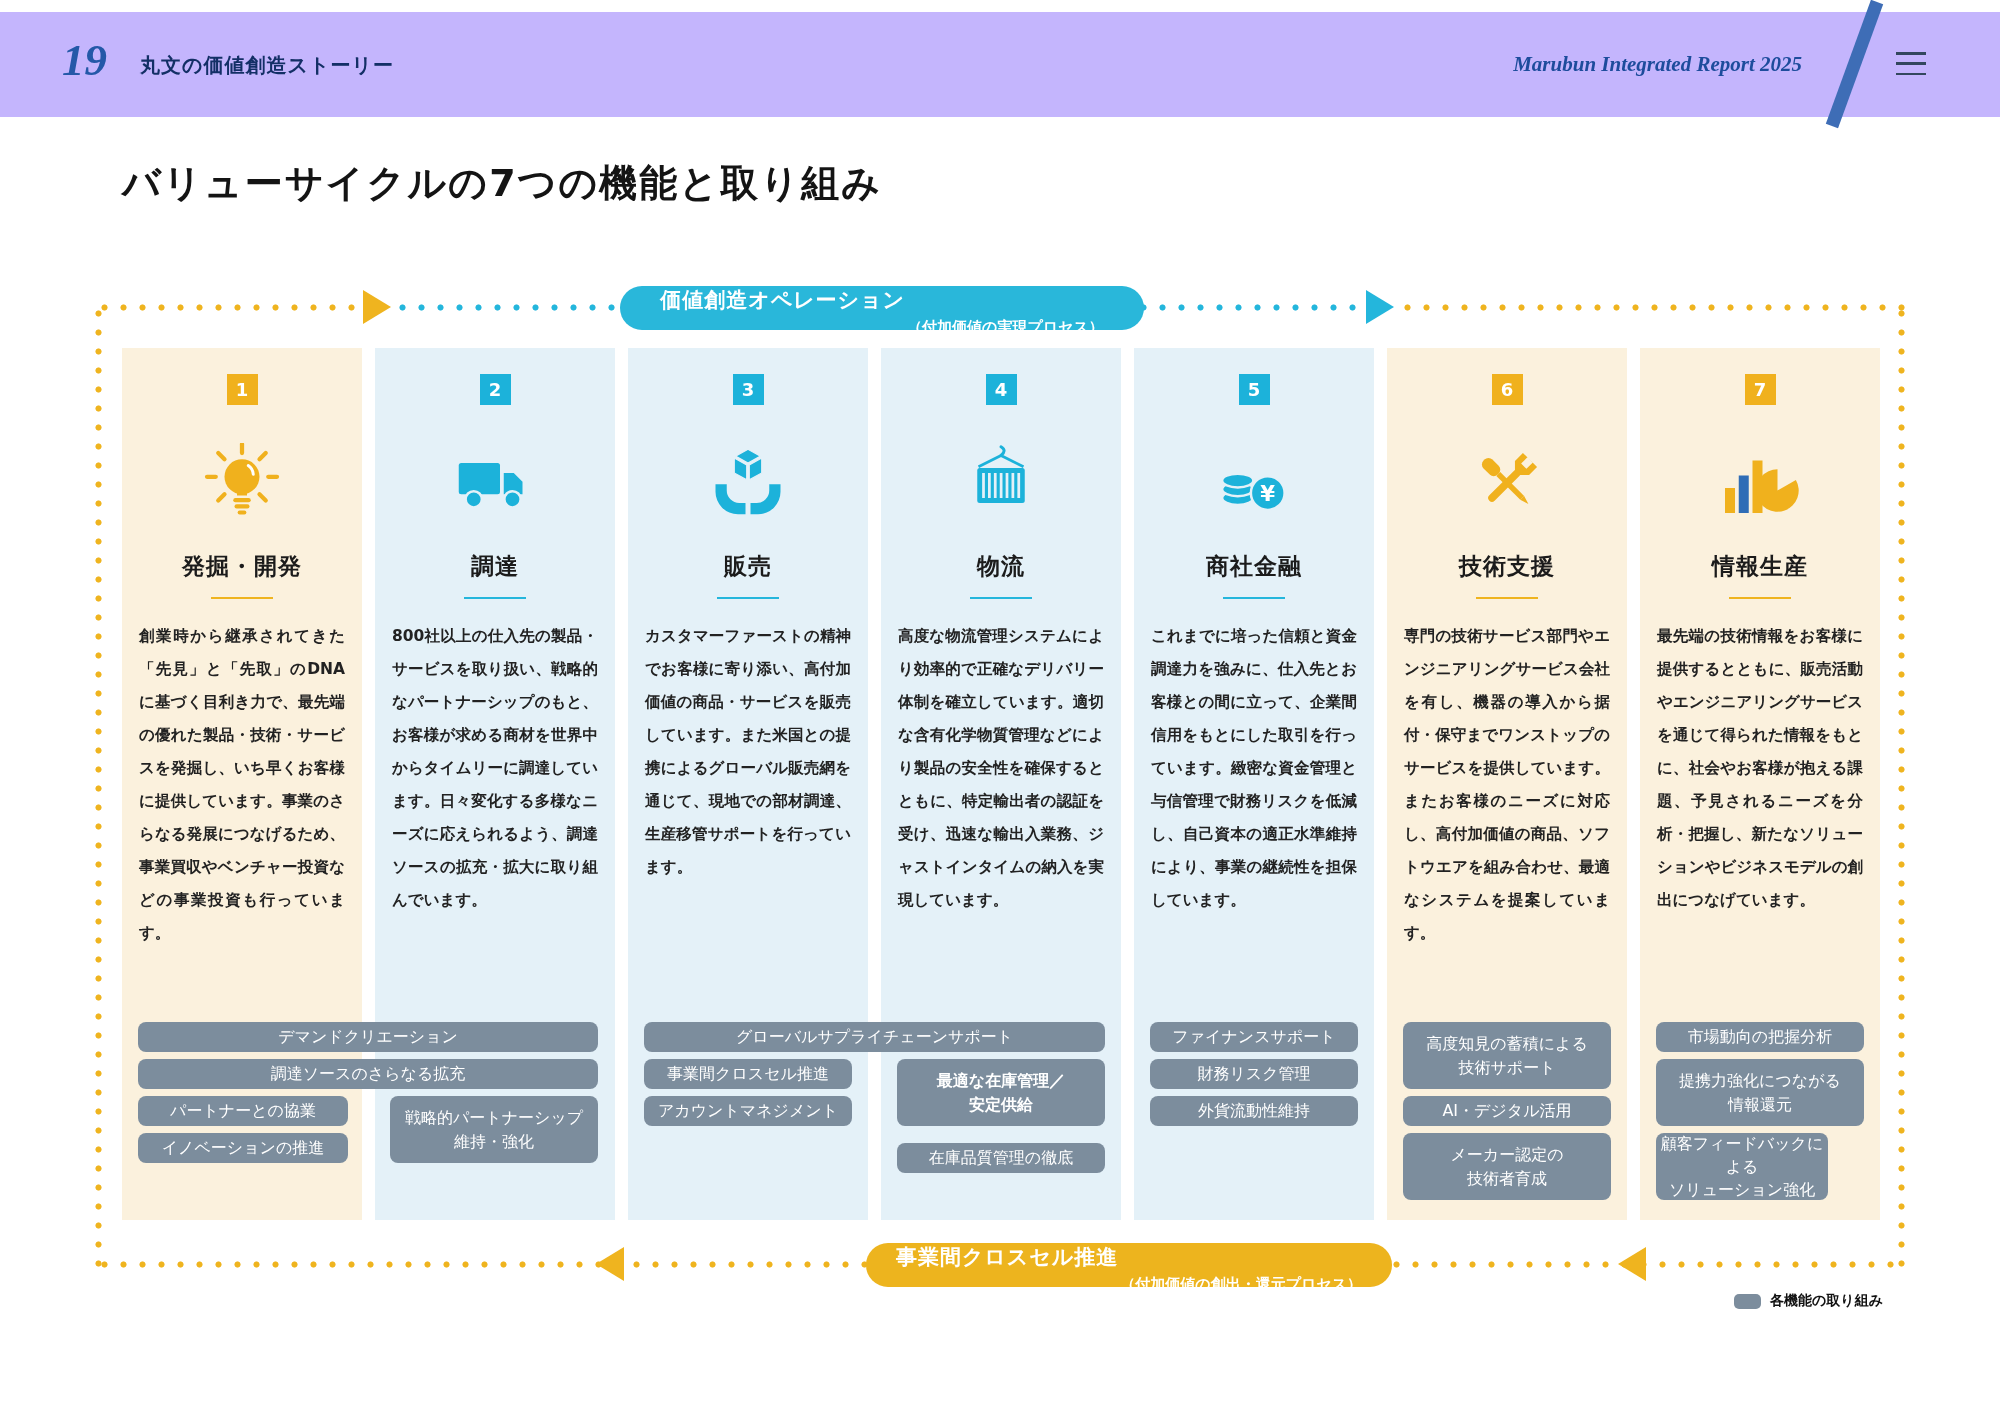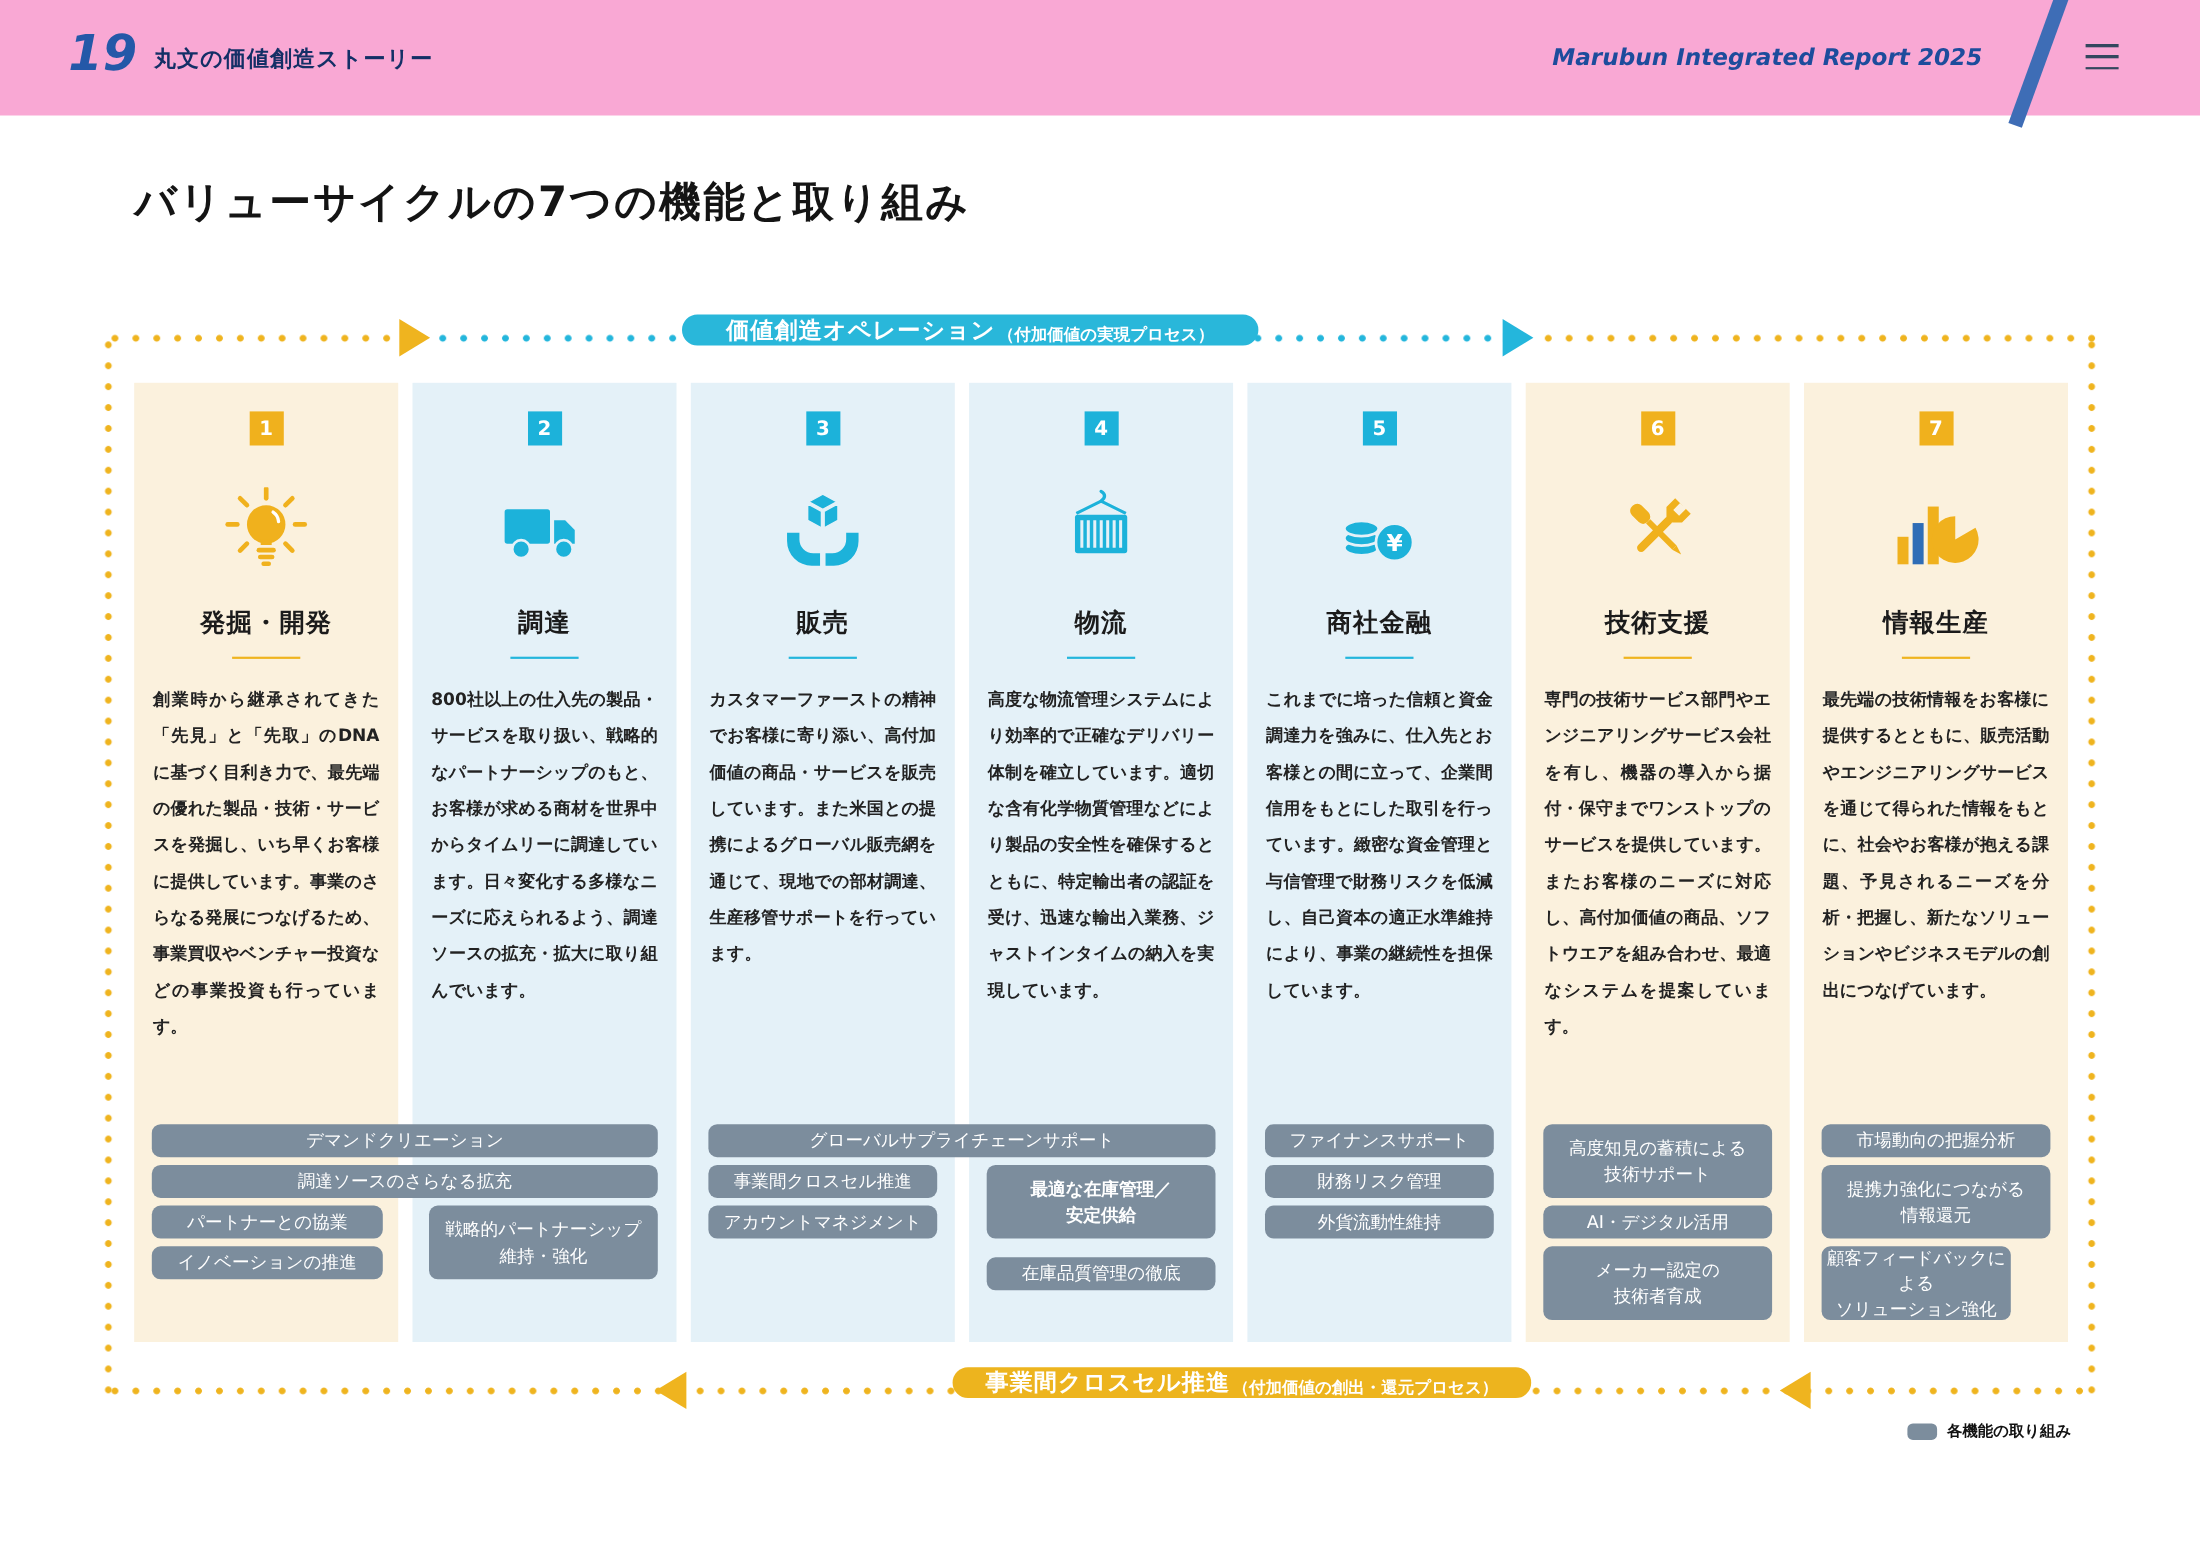--- a/index.html
+++ b/index.html
@@ -1,20 +1,20 @@
 <!DOCTYPE html>
 <html lang="ja"><head>
 <meta charset="utf-8">
 <style>
   * { margin:0; padding:0; box-sizing:border-box; }
   body { background:#ffffff; font-family:"DejaVu Sans","Liberation Sans",sans-serif; }
   .page { position:relative; width:2000px; height:1415px; background:#ffffff; overflow:hidden; }
 
   
-  .hdr { position:absolute; left:0; top:0; width:2000px; height:105px; background:#f9a8d4; }
+  .hdr { position:absolute; left:0; top:12px; width:2000px; height:105px; background:#c4b5fd;font-family:Liberation Serif, serif; }
   .hdr-num { position:absolute; left:62px; top:22px; font-size:45px; font-weight:800; font-style:italic; color:#2458a8; }
   .hdr-section { position:absolute; left:140px; top:40px; font-size:20px; font-weight:bold; color:#132f66; letter-spacing:1px; }
   .hdr-report { position:absolute; right:198px; top:40px; font-size:21px; font-weight:bold; font-style:italic; color:#1d4c9c; }
   .hdr-slash { position:absolute; left:1848px; top:-14px; width:13px; height:132px; background:#3e6db6; transform:rotate(20deg); }
   .hdr-menu { position:absolute; left:1896px; top:40px; width:30px; height:23px; display:flex; flex-direction:column; justify-content:space-between; cursor:pointer; }
   .hdr-menu span { display:block; height:2.5px; background:#33475e; }
 
   
   .ptitle { position:absolute; left:122px; top:158px; font-size:38px; font-weight:bold; color:#141414; letter-spacing:2px; }
 
@@ -23,21 +23,21 @@
   .dots-v { position:absolute; width:7px; background-image:radial-gradient(circle, var(--c) 2.7px, transparent 3.4px); background-size:7px 19px; background-repeat:repeat-y; }
   .c-yellow { --c:#efb41f; }
   .c-cyan  { --c:#24b6dc; }
   .arr-r { position:absolute; width:0; height:0; border-top:17px solid transparent; border-bottom:17px solid transparent; }
   .arr-l { position:absolute; width:0; height:0; border-top:17px solid transparent; border-bottom:17px solid transparent; }
   .arr-r.c-yellow { border-left:28px solid #efb41f; }
   .arr-r.c-cyan  { border-left:28px solid #24b6dc; }
   .arr-l.c-yellow { border-right:28px solid #efb41f; }
 
   
-  .flowbadge { position:absolute; height:28px; border-radius:22px; display:flex; align-items:flex-end; justify-content:center; color:#fff; z-index:6; }
+  .flowbadge { position:absolute; height:44px; border-radius:22px; display:flex; align-items:flex-start; justify-content:center; color:#fff; z-index:6; }
   .flowbadge .lab { font-size:21px; font-weight:bold; letter-spacing:1px; }
   .flowbadge .sub { font-size:15px; font-weight:bold; margin-left:2px;margin-top:32px; }
   .fb-top { left:620px; top:286px; width:524px; background:#29b7da; }
   .fb-bottom { left:866px; top:1243px; width:526px; background:#edb41e; }
 
   
   .cols { position:absolute; left:122px; top:348px; width:1758px; height:872px; display:flex; gap:13px; }
   .col { width:240px; height:872px; padding:26px 17px 0; text-align:center; }
   .theme-yellow { background:#fbf1dd; }
   .theme-blue  { background:#e4f1f8; }

